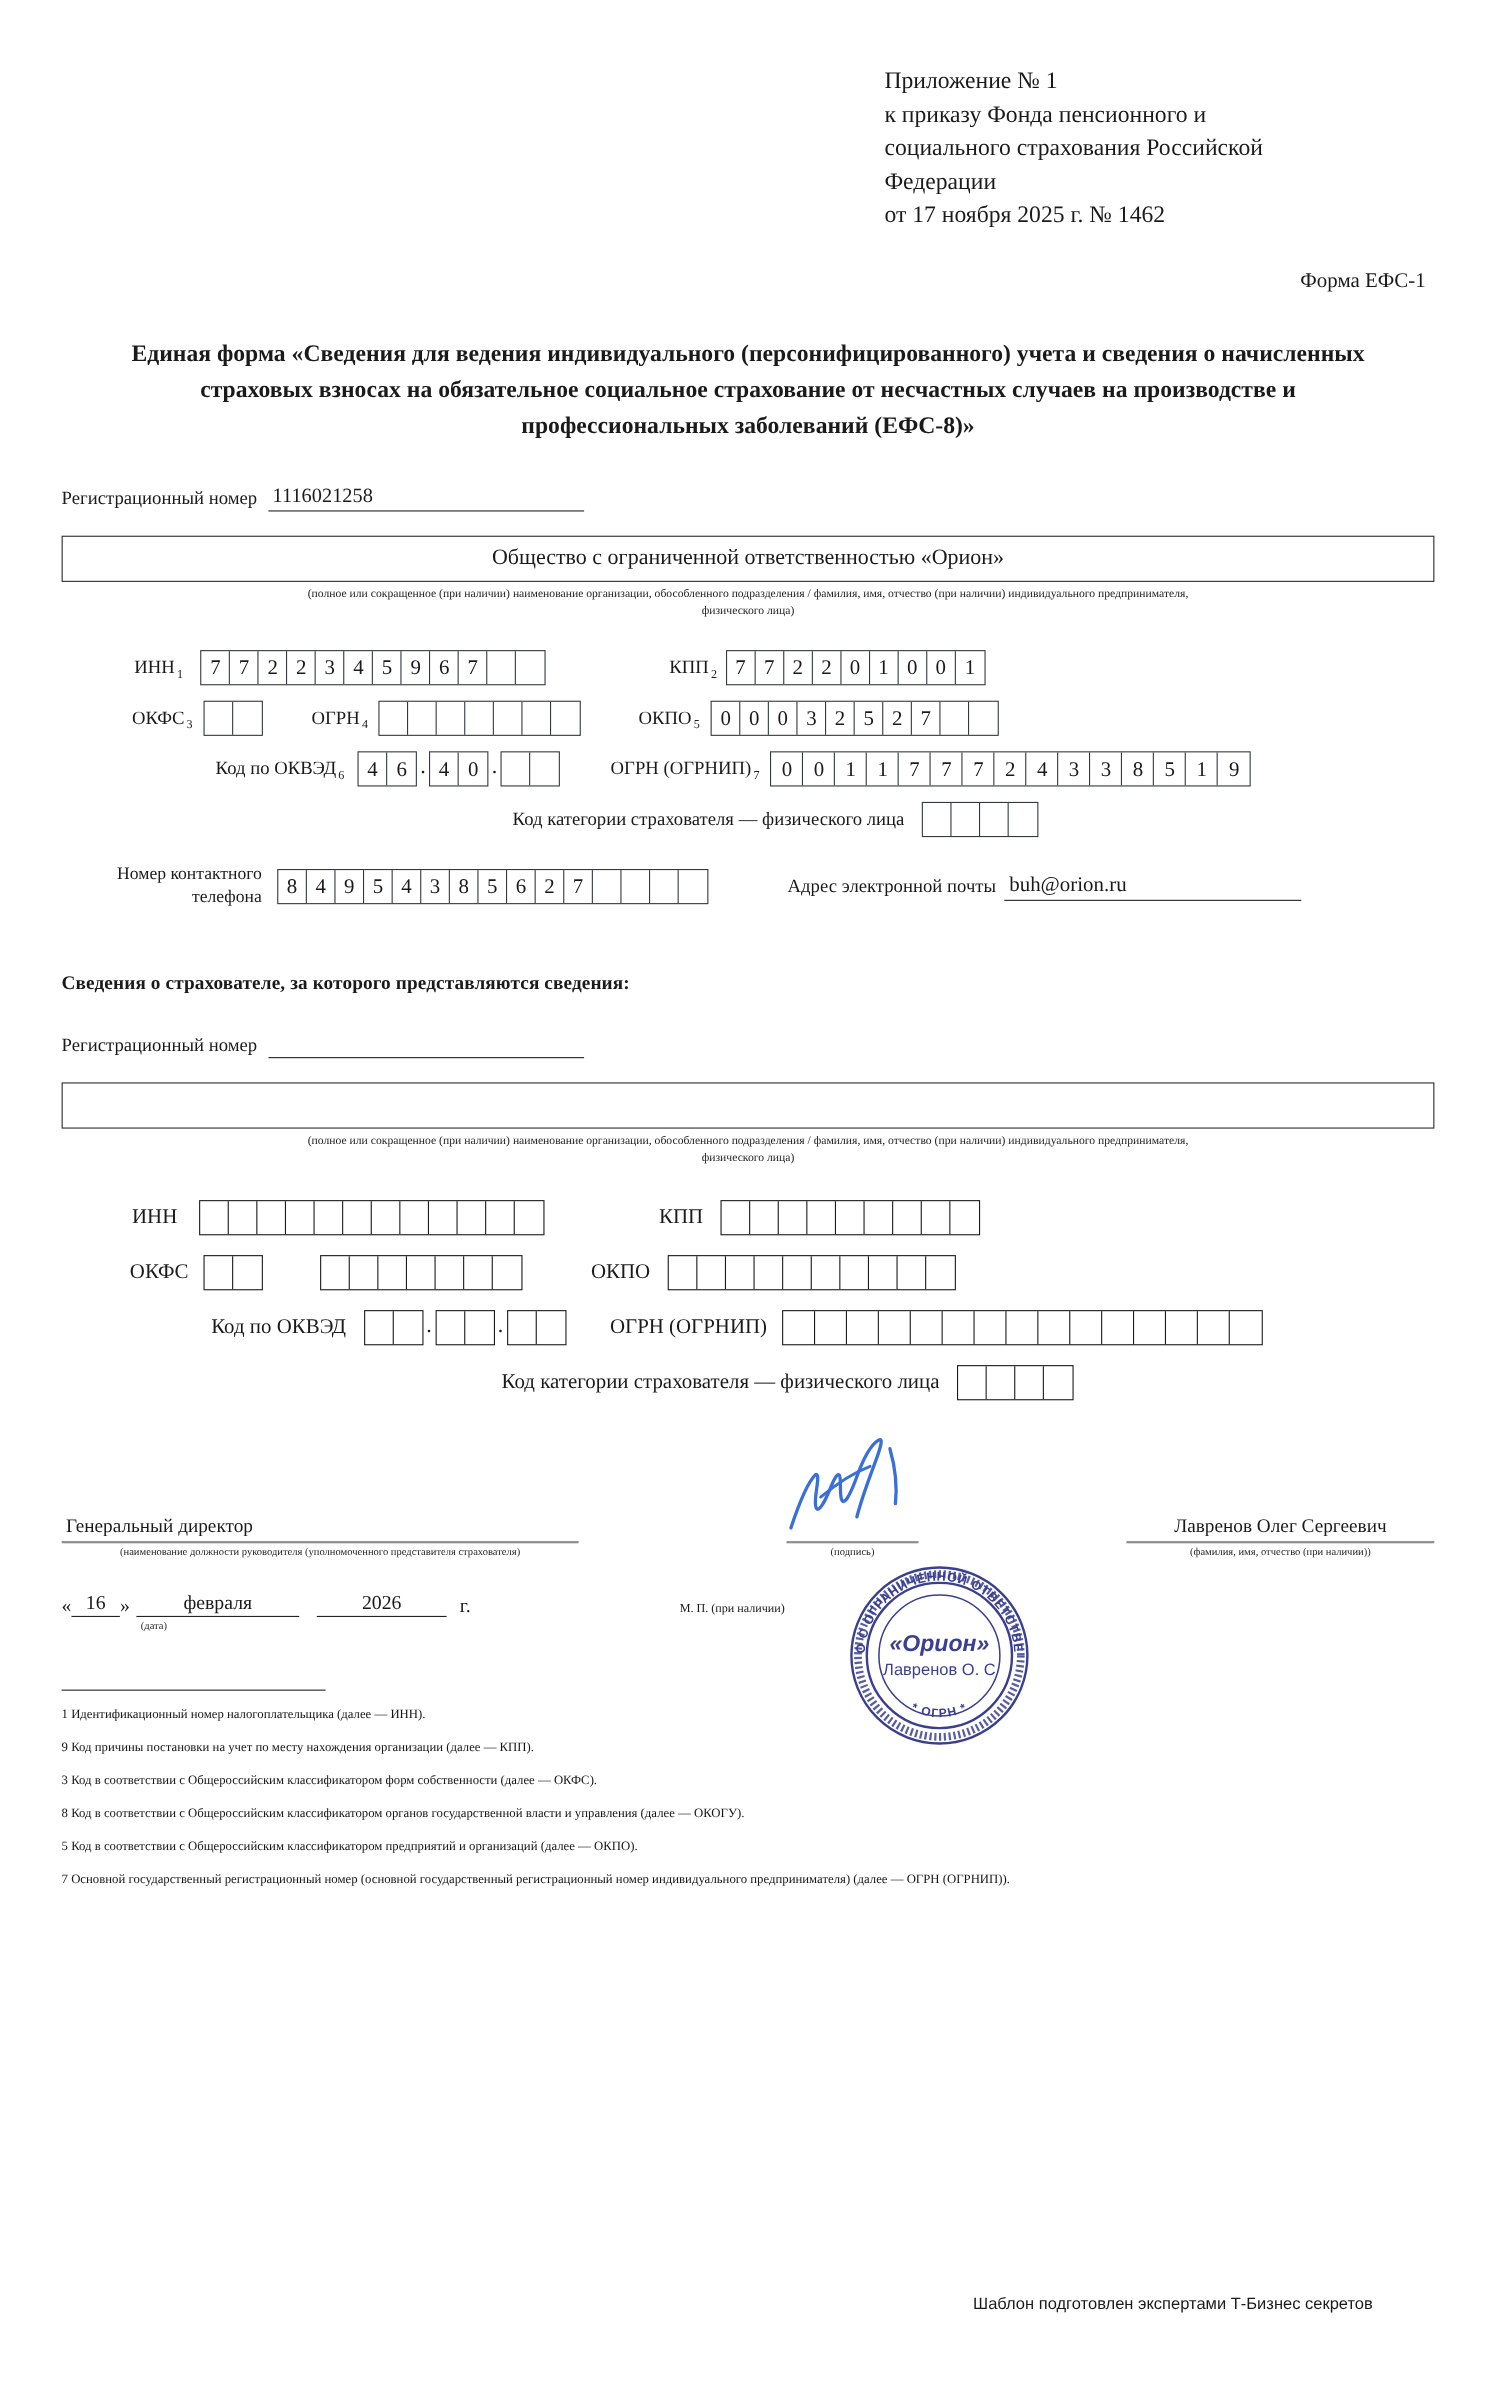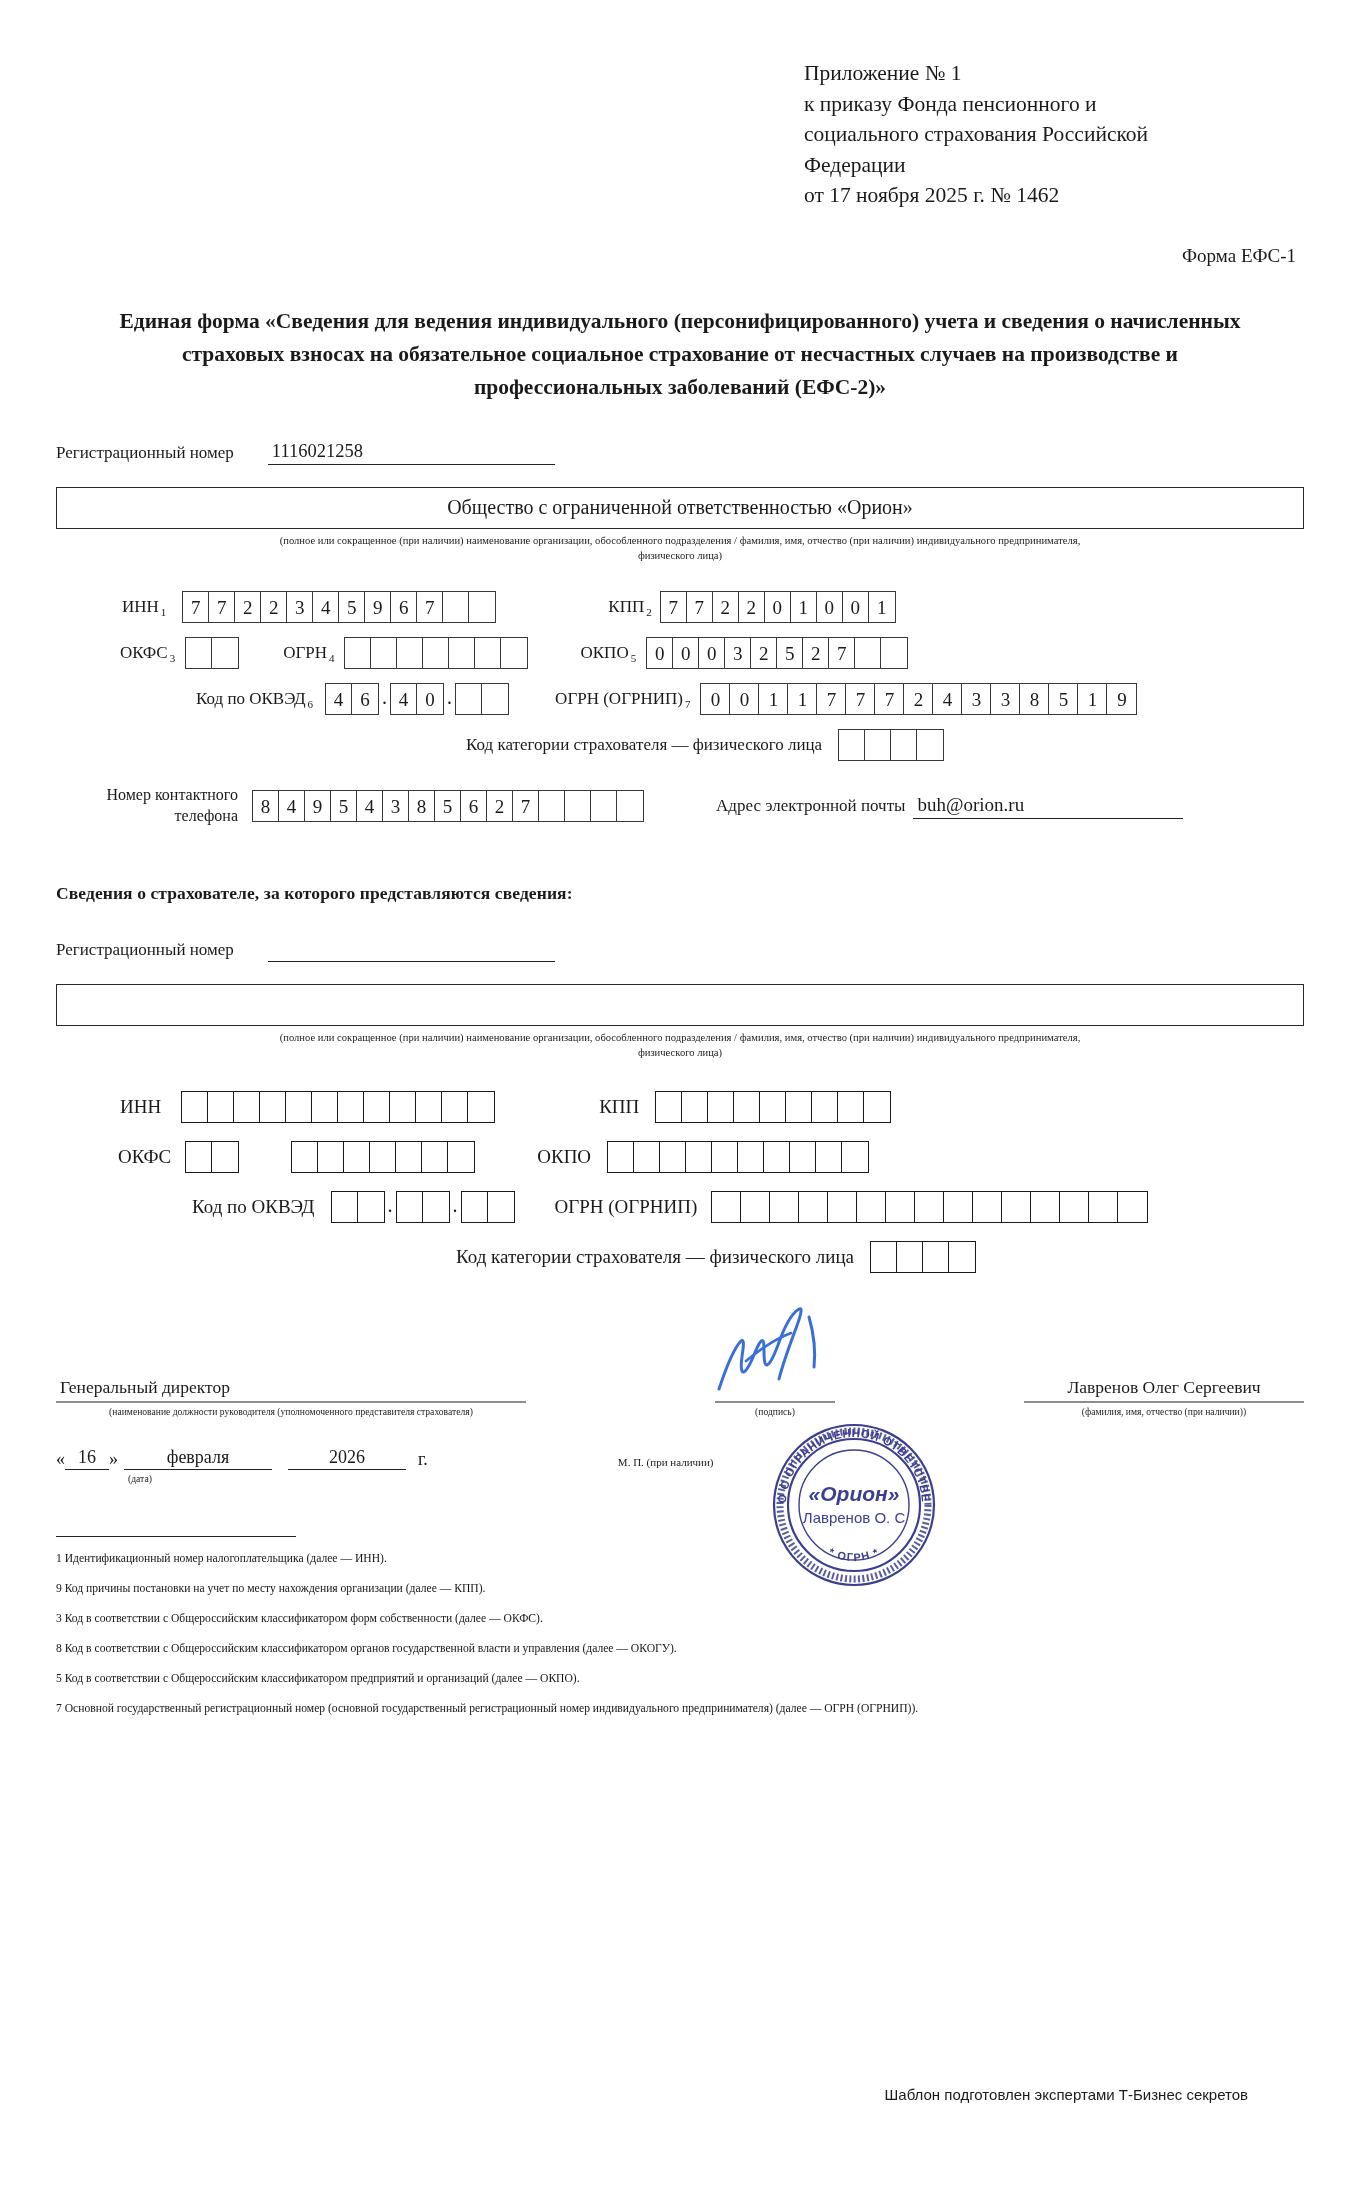--- a/index.html
+++ b/index.html
@@ -57,21 +57,20 @@
     font-size: 17.5px;
     letter-spacing: .1px;
   }
 
   
   .regnum-row {
     margin-top: 36px;
     display: flex;
     align-items: flex-end;
     font-size: 17px;
-    gap: 24px;
   }
   .regnum-label { padding-bottom: 2px; }
   .regnum-value {
     margin-left: 10px;
     width: 287px;
     border-bottom: 1.4px solid #222;
     padding: 0 4px 2px;
     font-size: 18.5px;
     min-height: 21px;
     box-sizing: border-box;
@@ -269,21 +268,21 @@
       <div>Приложение № 1</div>
       <div>к приказу Фонда пенсионного и</div>
       <div>социального страхования Российской</div>
       <div>Федерации</div>
       <div>от 17 ноября 2025 г. № 1462</div>
     </div>
   </div>
 
   <div class="form-code">Форма ЕФС-1</div>
 
-  <div class="doc-title">Единая форма «Сведения для ведения индивидуального (персонифицированного) учета и сведения о начисленных страховых взносах на обязательное социальное страхование от несчастных случаев на производстве и профессиональных заболеваний (ЕФС-2)»</div>
+  <div class="doc-title">Единая форма «Сведения для ведения индивидуального (персонифицированного) учета и сведения о начисленных страховых взносах на обязательное социальное страхование от несчастных случаев на производстве и профессиональных заболеваний (ЕФС-8)»</div>
 
 
   <div class="regnum-row">
     <span class="regnum-label">Регистрационный номер</span>
     <span class="regnum-value">1116021258</span>
   </div>
 
   <div class="orgname-box">
     <span>Общество с ограниченной ответственностью «Орион»</span>
   </div>

